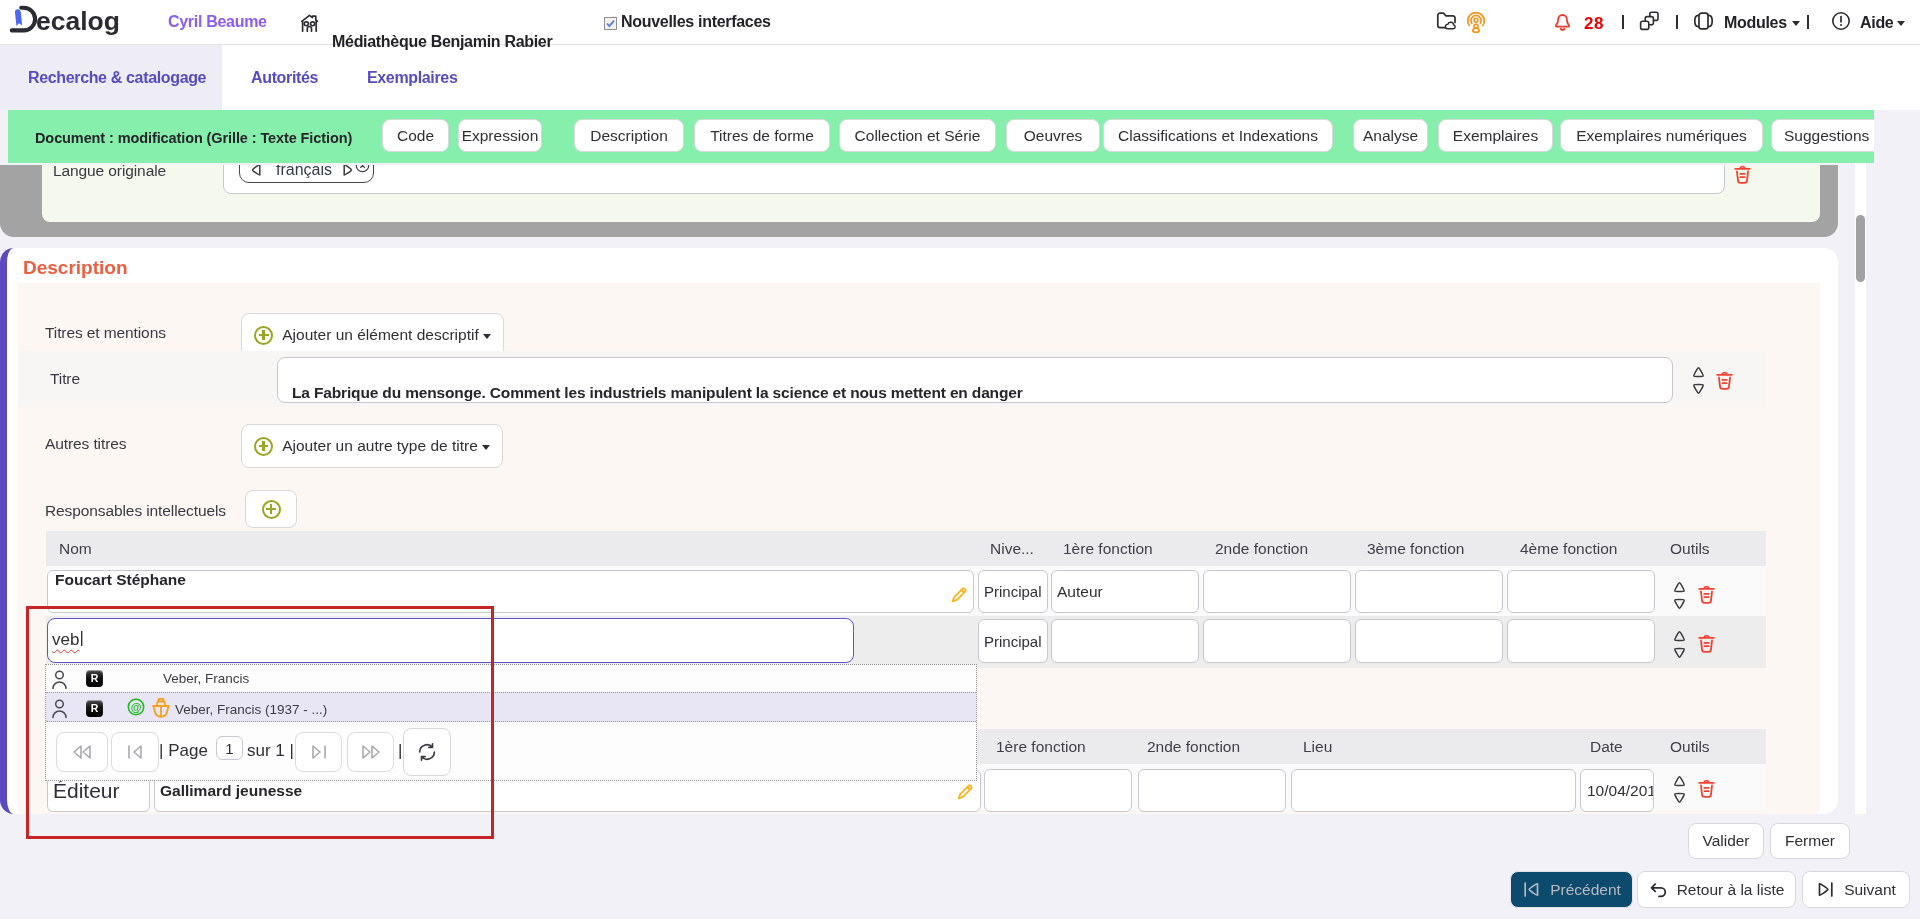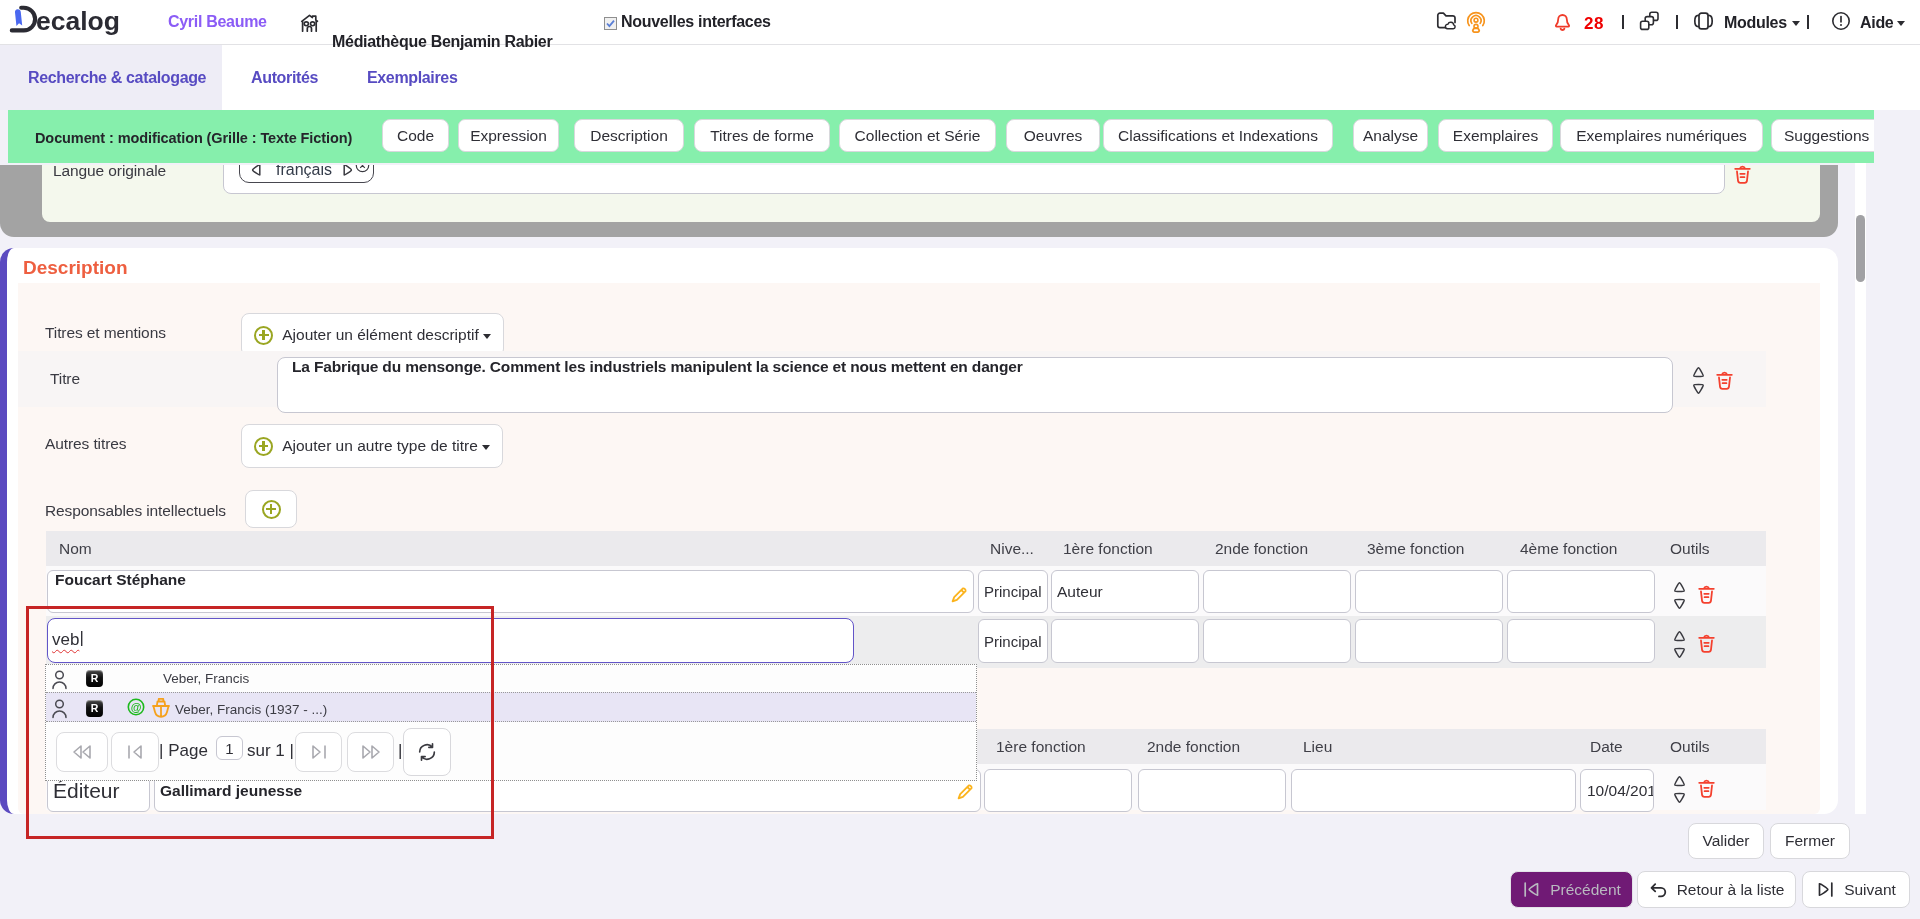--- a/index.html
+++ b/index.html
@@ -82,21 +82,21 @@
 <div class="abs" style="left:0;top:45px;width:1920px;height:65px;background:#fff;z-index:49;">
   <div class="abs" style="left:0;top:0;width:222px;height:65px;background:#eeedf6;"></div>
   <div class="abs bold" style="left:28px;font-size:16px;letter-spacing:-0.35px;color:#574bc2;top:24px;">Recherche &amp; catalogage</div>
   <div class="abs bold" style="left:251px;top:24px;font-size:16px;letter-spacing:-0.35px;color:#574bc2;">Autorités</div>
   <div class="abs bold" style="left:367px;top:24px;font-size:16px;letter-spacing:-0.35px;color:#574bc2;">Exemplaires</div>
 </div>
 
 <div class="abs" style="left:8px;top:110px;width:1866px;height:53px;background:#86efac;overflow:hidden;z-index:40;">
   <div class="abs bold" style="left:27px;top:20px;font-size:14.5px;letter-spacing:-0.1px;color:#25252b;white-space:nowrap;">Document : modification (Grille : Texte Fiction)</div>
   <div class="btn abs" style="left:374px;top:9px;width:67px;height:33px;">Code</div>
-  <div class="btn abs" style="left:450px;top:9px;width:101px;height:33px;border-radius:7px;">Expression</div>
+  <div class="btn abs" style="left:450px;top:9px;width:84px;height:33px;">Expression</div>
   <div class="btn abs" style="left:566px;top:9px;width:110px;height:33px;">Description</div>
   <div class="btn abs" style="left:686px;top:9px;width:136px;height:33px;">Titres de forme</div>
   <div class="btn abs" style="left:831px;top:9px;width:157px;height:33px;">Collection et Série</div>
   <div class="btn abs" style="left:998px;top:9px;width:94px;height:33px;">Oeuvres</div>
   <div class="btn abs" style="left:1095px;top:9px;width:230px;height:33px;">Classifications et Indexations</div>
   <div class="btn abs" style="left:1345px;top:9px;width:75px;height:33px;">Analyse</div>
   <div class="btn abs" style="left:1430px;top:9px;width:115px;height:33px;">Exemplaires</div>
   <div class="btn abs" style="left:1552px;top:9px;width:203px;height:33px;">Exemplaires numériques</div>
   <div class="btn abs" style="left:1763px;top:9px;width:180px;height:33px;justify-content:flex-start;padding-left:12px;">Suggestions</div>
 </div>
@@ -127,21 +127,21 @@
   <div class="abs bold" style="left:16px;top:9px;font-size:19px;color:#ee5f40;">Description</div>
   <div class="abs" id="pinkzone" style="left:11px;top:35px;width:1802px;height:531px;background:#fdf7f4;border-radius:0 0 6px 6px;">
     <div class="abs lbl" style="left:27px;top:41px;">Titres et mentions</div>
     <div class="btn abs" style="left:223px;top:30px;width:263px;height:44px;">
       <span class="plusolive"></span>
         <span style="margin-left:9px;">Ajouter un élément descriptif</span>
         <span class="caret"></span>
     </div>
     <div class="abs" style="left:0px;top:68px;width:1748px;height:56px;background:#f8f5f5;"></div>
     <div class="abs lbl" style="left:32px;top:87px;">Titre</div>
-    <div class="inp abs" style="left:259px;top:74px;width:1396px;height:56px;border-radius:8px;display:flex;align-items:flex-start;">
+    <div class="inp abs" style="left:259px;top:74px;width:1396px;height:46px;border-radius:8px;display:flex;align-items:flex-end;">
       <span class="bold" style="font-size:15.5px;letter-spacing:-0.15px;color:#25252b;margin-left:14px;white-space:nowrap;">La Fabrique du mensonge. Comment les industriels manipulent la science et nous mettent en danger</span>
     </div>
     <div class="abs" style="left:1674px;top:83px;"><svg width="13" height="29" viewBox="0 0 13 29">
           <path d="M6.5 1.8 C7.3 1.8 11.6 9.3 11.2 10 C10.8 10.8 2.2 10.8 1.8 10 C1.4 9.3 5.7 1.8 6.5 1.8 Z" fill="none" stroke="#3a3a40" stroke-width="1.5" stroke-linejoin="round"></path>
           <path d="M6.5 27.2 C5.7 27.2 1.4 19.7 1.8 19 C2.2 18.2 10.8 18.2 11.2 19 C11.6 19.7 7.3 27.2 6.5 27.2 Z" fill="none" stroke="#3a3a40" stroke-width="1.5" stroke-linejoin="round"></path>
         </svg></div>
     <div class="abs" style="left:1698px;top:87px;"><svg width="17" height="20" viewBox="0 0 17 20">
           <path d="M1.2 4.8 H15.8 M6 4.5 a2.6 2.6 0 0 1 5 0 M3 7.5 l1 9.2 a2.4 2.4 0 0 0 2.4 2.1 h4.2 a2.4 2.4 0 0 0 2.4 -2.1 l1 -9.2 M6.3 9.8 h4.4 M6.6 13.2 h3.8" fill="none" stroke="#f4402e" stroke-width="1.8" stroke-linecap="round" stroke-linejoin="round"></path>
         </svg></div>
     <div class="abs lbl" style="left:27px;top:152px;">Autres titres</div>
@@ -294,21 +294,21 @@
         </div>
     </div>
   </div>
 </div>
 
 <div class="abs" style="left:1855px;top:163px;width:11px;height:651px;background:#fff;"></div>
 <div class="abs" style="left:1856px;top:215px;width:9px;height:67px;background:#a1a1a4;border-radius:5px;"></div>
 
 <div class="btn abs" style="left:1688px;top:823px;width:76px;height:36px;">Valider</div>
 <div class="btn abs" style="left:1770px;top:823px;width:80px;height:36px;">Fermer</div>
-<div class="btn abs" id="btn-prec" style="left:1510px;top:871px;width:123px;height:37px;color:#b9b9c0;border-color:#e3e3e8;background:#701a75;">
+<div class="btn abs" id="btn-prec" style="left:1510px;top:871px;width:123px;height:37px;color:#b9b9c0;border-color:#e3e3e8;background:#0c4a6e;">
     <svg width="19" height="17" viewBox="0 0 19 17" style="margin-right:9px;">
       <path d="M3.2 2 v13 M15.5 2.8 C14.8 2.4 7.2 7.6 7.2 8.5 C7.2 9.4 14.8 14.6 15.5 14.2 Z" fill="none" stroke="#b9b9c0" stroke-width="1.7" stroke-linecap="round" stroke-linejoin="round"></path>
     </svg>
     <span>Précédent</span>
   </div>
 <div class="btn abs" id="btn-retour" style="left:1637px;top:871px;width:159px;height:37px;">
     <svg width="18" height="16" viewBox="0 0 18 16" style="margin-right:10px;">
       <path d="M6.2 2.2 L2.5 5.8 L6.2 9.4 M2.8 5.8 H12 a4.3 4.3 0 0 1 0 8.6 H10" fill="none" stroke="#2c2c31" stroke-width="1.8" stroke-linecap="round" stroke-linejoin="round"></path>
     </svg>
     <span>Retour à la liste</span>

